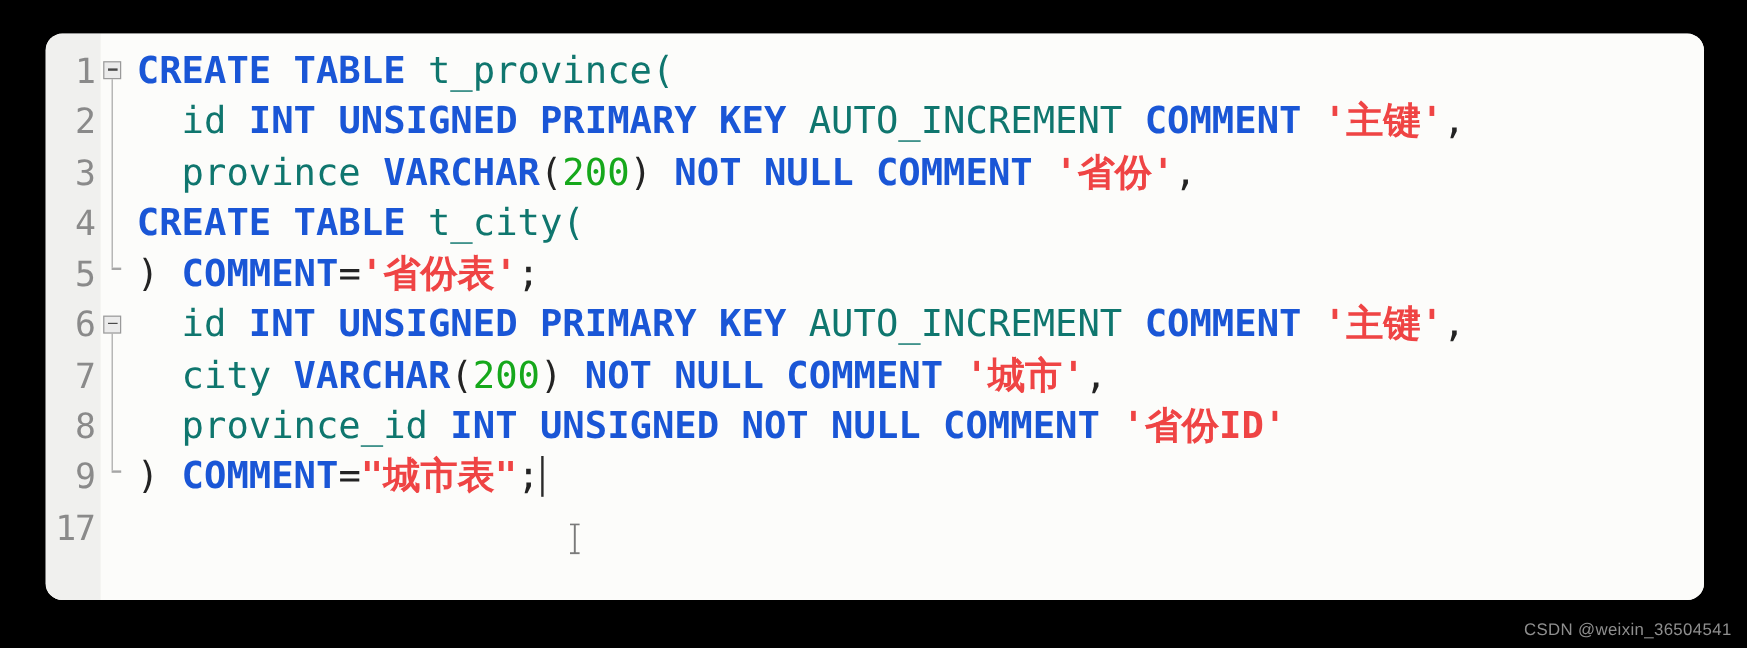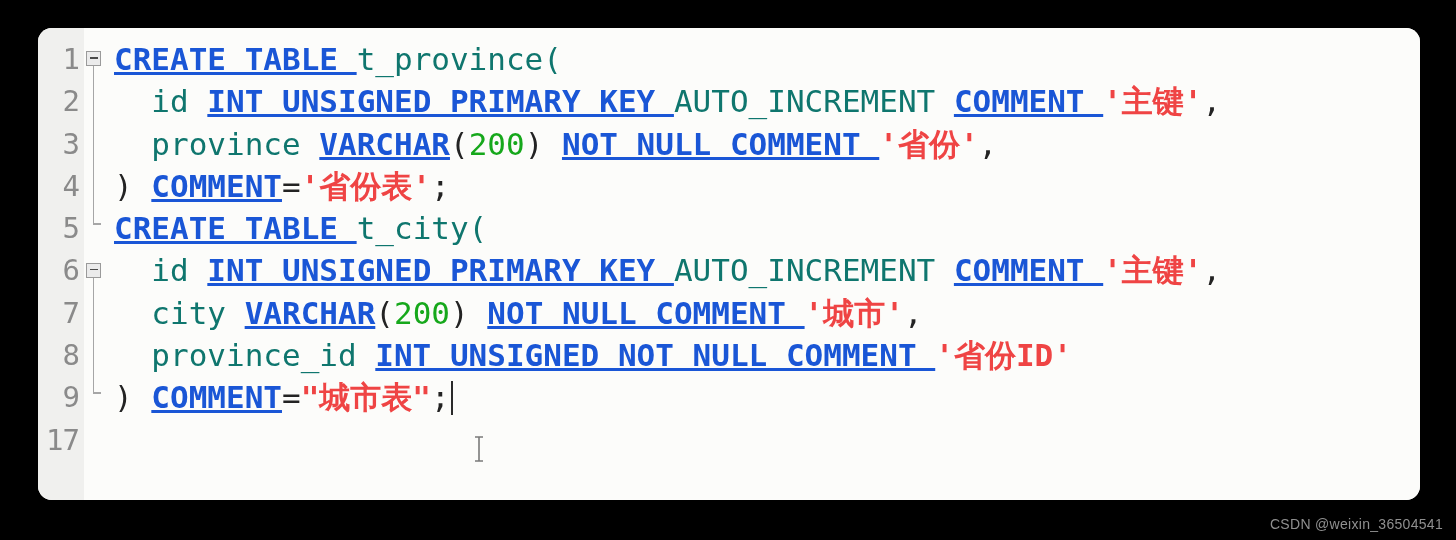--- a/index.html
+++ b/index.html
@@ -84,21 +84,21 @@
     background:#fcfcfa;
   }
   .cline{
     height:42.3px;
     line-height:42.3px;
     font-size:31px;
     white-space:pre;
     font-family:"DejaVu Sans Mono","Liberation Mono",monospace;
     letter-spacing:0px;
   }
-  .kw{color:#1a56d6;font-weight:bold;text-decoration:underline;}
+  .kw{color:#1a56d6;font-weight:bold;}
   .id{color:#0f766e;}
   .num{color:#16a81b;font-weight:normal;}
   .str{color:#ef4444;font-weight:bold;}
   .punct{color:#232323;}
   
   .caret{
     display:inline-block;
     width:2.5px;height:34px;
     background:#2a2a2a;
     vertical-align:-7px;
@@ -155,22 +155,22 @@
       <div class="foldend" style="top: 195.2px;"></div>
       <div class="foldbox" style="top: 234.5px;"></div>
       <div class="foldline" style="top: 249.5px; height: 114.9px;"></div>
       <div class="foldend" style="top: 364.4px;"></div>
     </div>
 
   <div id="code">
       <div class="cline"><span class="kw">CREATE TABLE </span><span class="id">t_province(</span></div>
       <div class="cline"><span class="id">  id </span><span class="kw">INT UNSIGNED PRIMARY KEY </span><span class="id">AUTO_INCREMENT </span><span class="kw">COMMENT </span><span class="str">'主键'</span><span class="punct">,</span></div>
       <div class="cline"><span class="id">  province </span><span class="kw">VARCHAR</span><span class="punct">(</span><span class="num">200</span><span class="punct">) </span><span class="kw">NOT NULL COMMENT </span><span class="str">'省份'</span><span class="punct">,</span></div>
+      <div class="cline"><span class="kw">CREATE TABLE </span><span class="id">t_city(</span></div>
       <div class="cline"><span class="punct">) </span><span class="kw">COMMENT</span><span class="punct">=</span><span class="str">'省份表'</span><span class="punct">;</span></div>
-      <div class="cline"><span class="kw">CREATE TABLE </span><span class="id">t_city(</span></div>
       <div class="cline"><span class="id">  id </span><span class="kw">INT UNSIGNED PRIMARY KEY </span><span class="id">AUTO_INCREMENT </span><span class="kw">COMMENT </span><span class="str">'主键'</span><span class="punct">,</span></div>
       <div class="cline"><span class="id">  city </span><span class="kw">VARCHAR</span><span class="punct">(</span><span class="num">200</span><span class="punct">) </span><span class="kw">NOT NULL COMMENT </span><span class="str">'城市'</span><span class="punct">,</span></div>
       <div class="cline"><span class="id">  province_id </span><span class="kw">INT UNSIGNED NOT NULL COMMENT </span><span class="str">'省份ID'</span></div>
       <div class="cline"><span class="punct">) </span><span class="kw">COMMENT</span><span class="punct">=</span><span class="str">"城市表"</span><span class="punct">;</span><span class="caret"></span></div>
     </div>
 
 </div>
 
 <svg id="mouse-ibeam" viewBox="0 0 14 26" style="left: 472px; top: 436px;">
   <path d="M3 1 H11 M7 1 V25 M3 25 H11" stroke="#7a7a7a" stroke-width="1.6" fill="none"></path>

